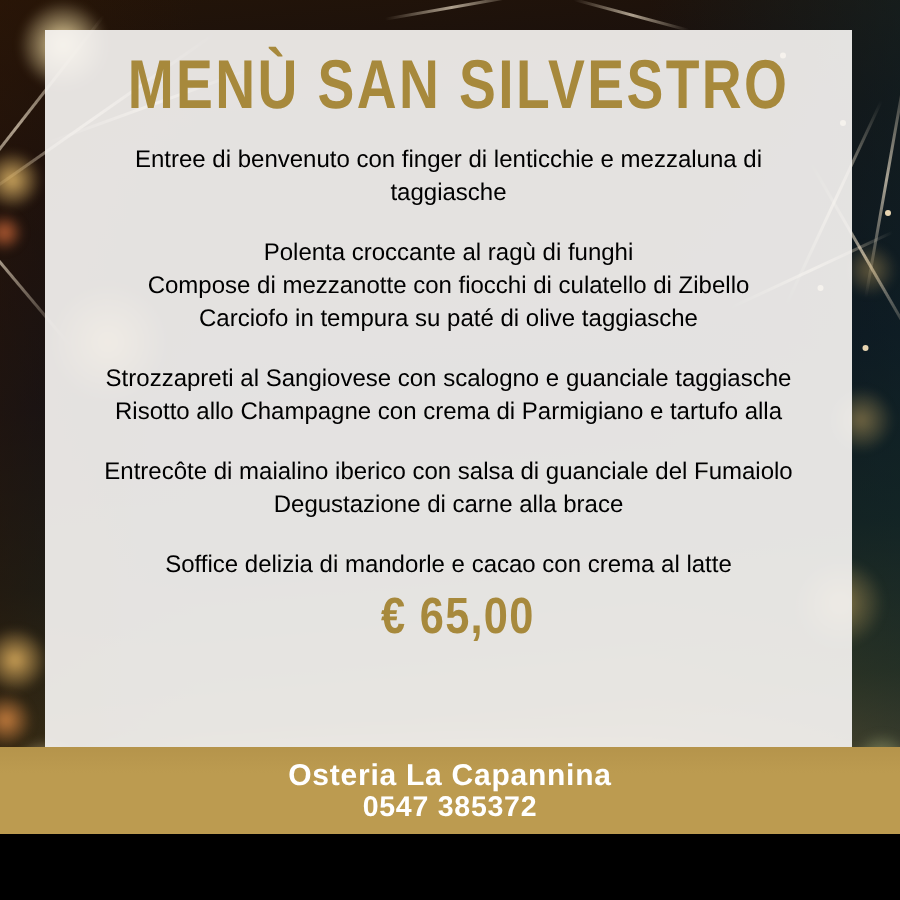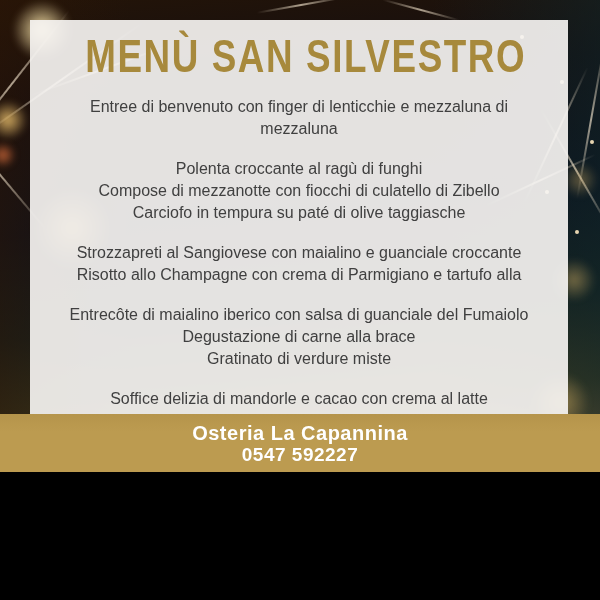--- a/index.html
+++ b/index.html
@@ -1,17 +1,17 @@
 <!DOCTYPE html>
 <html><head>
 <meta charset="utf-8">
 <style>
   html,body{margin:0;padding:0;background:#000;}
   .stage{
-    position:relative;width:600px;height:472px;overflow:hidden;
+    position:relative;width:600px;height:556px;overflow:hidden;
     font-family:"Liberation Sans", sans-serif;
   }
   
   .bg{
     position:absolute;inset:0;z-index:0;
     background:linear-gradient(175deg,
       #231408 0%, #140e10 20%, #0c111c 45%,
       #15201e 65%, #39381f 82%, #6b5530 93%, #8a6c38 100%);
   }
   .bg-tint{
@@ -69,21 +69,21 @@
     text-align:center;box-sizing:border-box;padding-top:12px;
   }
   .title{
     margin:0 0 16px 0;font-size:46px;line-height:48px;font-weight:700;
     color:#a7893c;white-space:nowrap;
   }
   .title span{display:inline-block;transform:scaleX(.8);transform-origin:center;letter-spacing:2px;}
   .course{margin:0 0 18px 0;}
   .course.last{margin-bottom:3px;}
   .line{
-    font-size:16px;line-height:22px;color:#404040;white-space:nowrap;
+    font-size:16px;line-height:22px;color:#000000;white-space:nowrap;
   }
   .included{margin:0 0 2px 0;}
   .included .line{font-weight:700;color:#272727;line-height:23px;}
   .price{
     font-size:34px;line-height:40px;font-weight:700;color:#a7893c;white-space:nowrap;padding-left:12px;
   }
   .price span{display:inline-block;transform:scaleX(.85);transform-origin:center;letter-spacing:1px;}
   
   .bar{
     position:absolute;left:0;bottom:0;width:600px;height:58px;z-index:3;
@@ -137,46 +137,45 @@
   <div class="spark p2"></div>
   <div class="spark p3"></div>
   <div class="spark p4"></div>
   <div class="spark p5"></div>
 
   <div class="card">
     <h1 class="title"><span>MENÙ SAN SILVESTRO</span></h1>
 
     <div class="course">
       <div class="line">Entree di benvenuto con finger di lenticchie e mezzaluna di</div>
-      <div class="line">mezzaluna</div>
+      <div class="line">taggiasche</div>
     </div>
 
     <div class="course">
       <div class="line">Polenta croccante al ragù di funghi</div>
       <div class="line">Compose di mezzanotte con fiocchi di culatello di Zibello</div>
       <div class="line">Carciofo in tempura su paté di olive taggiasche</div>
     </div>
 
     <div class="course">
-      <div class="line">Strozzapreti al Sangiovese con maialino e guanciale croccante</div>
+      <div class="line">Strozzapreti al Sangiovese con scalogno e guanciale taggiasche</div>
       <div class="line">Risotto allo Champagne con crema di Parmigiano e tartufo alla</div>
     </div>
 
     <div class="course">
       <div class="line">Entrecôte di maialino iberico con salsa di guanciale del Fumaiolo</div>
       <div class="line">Degustazione di carne alla brace</div>
-      <div class="line">Gratinato di verdure miste</div>
     </div>
 
     <div class="course last">
       <div class="line">Soffice delizia di mandorle e cacao con crema al latte</div>
     </div>
 
 
     <div class="price"><span>€ 65,00</span></div>
   </div>
 
   <footer class="bar">
     <div class="name">Osteria La Capannina</div>
-    <div class="phone">0547 592227</div>
+    <div class="phone">0547 385372</div>
   </footer>
 
 </div>
 
 </body></html>

